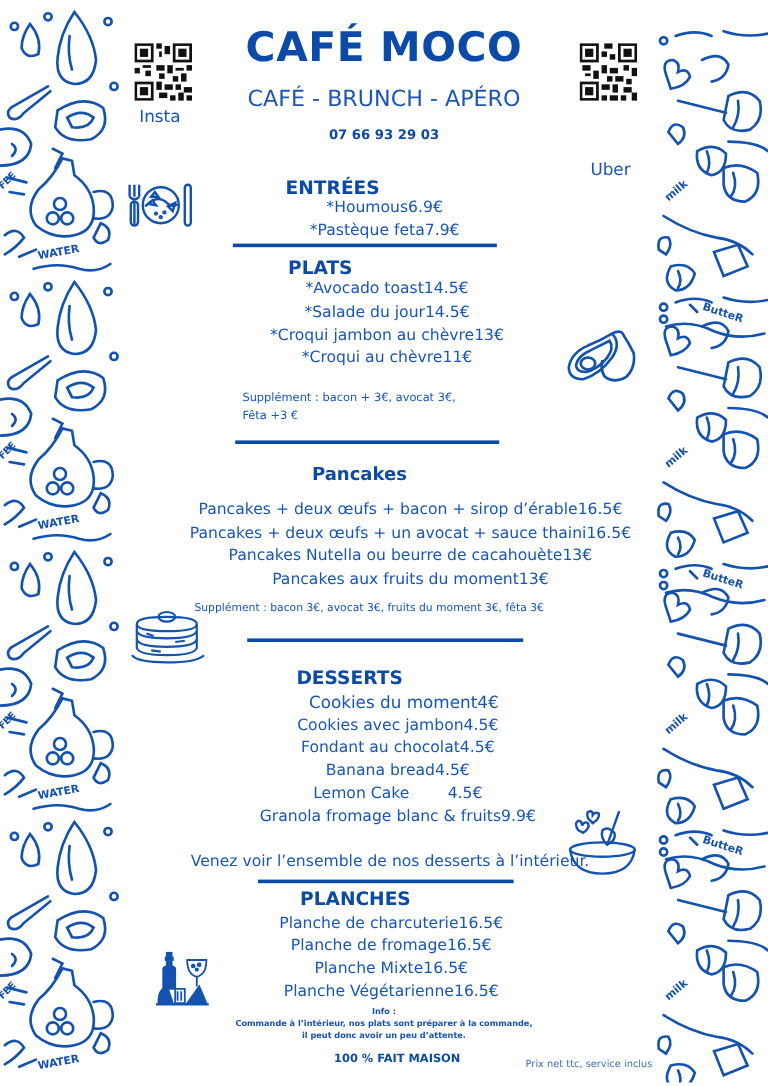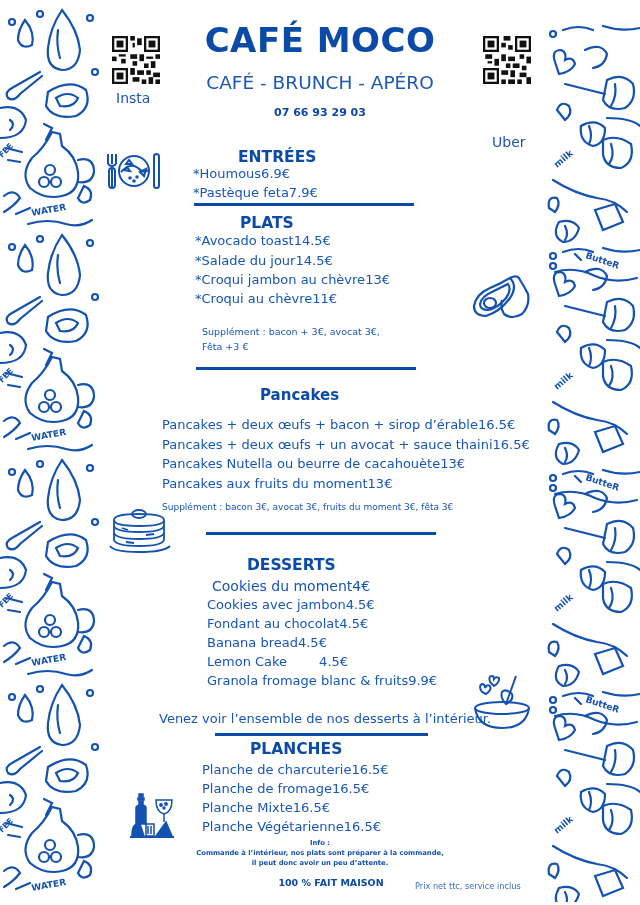--- a/index.html
+++ b/index.html
@@ -6,21 +6,21 @@
   body { width:640px; height:905px; background:#ffffff; position:relative; overflow:hidden; font-family:"DejaVu Sans", sans-serif; color:#0d47a8; }
   .abs { position:absolute; }
   .band { position:absolute; top:0; overflow:hidden; }
   .band svg { display:block; }
   .title { left:0; width:640px; top:20px; text-align:center; font-size:34px; font-weight:bold; color:#0b4aa6; letter-spacing:0.5px; }
   .subtitle { left:0; width:640px; top:72px; text-align:center; font-size:18.5px; color:#1c57b4; }
   .phone { left:0; width:640px; top:107px; text-align:center; font-size:11px; font-weight:bold; color:#0d47a8; line-height:11px; }
   .qr { width:48px; height:48px; }
   .qr-label { font-size:14px; color:#1a56b5; }
   .sec-title { font-weight:bold; color:#0b4aa6; }
-  .row { position:absolute; display:flex; justify-content:flex-start; color:#1756b8; white-space:nowrap; }
+  .row { position:absolute; display:flex; justify-content:center; color:#1756b8; white-space:nowrap; }
   .divider { position:absolute; height:3px; background:#0b4aa6; }
   .note { color:#1756b8; }
   .icon { position:absolute; }
 </style>
 </head>
 <body>
 
 <div class="band" style="left:0; width:103px; height:892px;">
   <svg width="103" height="892" viewBox="0 0 103 892" fill="none" stroke="#1452b0" stroke-width="2.2" stroke-linecap="round">
     <defs>
@@ -340,13 +340,13 @@
   <path d="M28 44 L38 30 L44 44 Z"></path>
   <path d="M2 45 H46" stroke-width="2"></path>
 </svg>
 
 <div class="abs" style="left:140px; width:360px; top:838px; text-align:center; font-size:6.8px; font-weight:bold; line-height:10px; color:#1452b0;">
   <div>Info :</div>
   <div>Commande à l’intérieur, nos plats sont préparer à la commande,</div>
   <div>il peut donc avoir un peu d’attente.</div>
 </div>
 <div class="abs" style="left:226px; width:210px; top:877px; text-align:center; font-size:9.5px; font-weight:bold; color:#0b4aa6;">100 % FAIT MAISON</div>
-<div class="abs" style="left:415px; top:881px; font-size:8.2px; color:#3a6fc4;">Prix net ttc, service inclus</div>
+<div class="abs" style="left:438px; top:881px; font-size:8.2px; color:#3a6fc4;">Prix net ttc, service inclus</div>
 
 </body></html>

